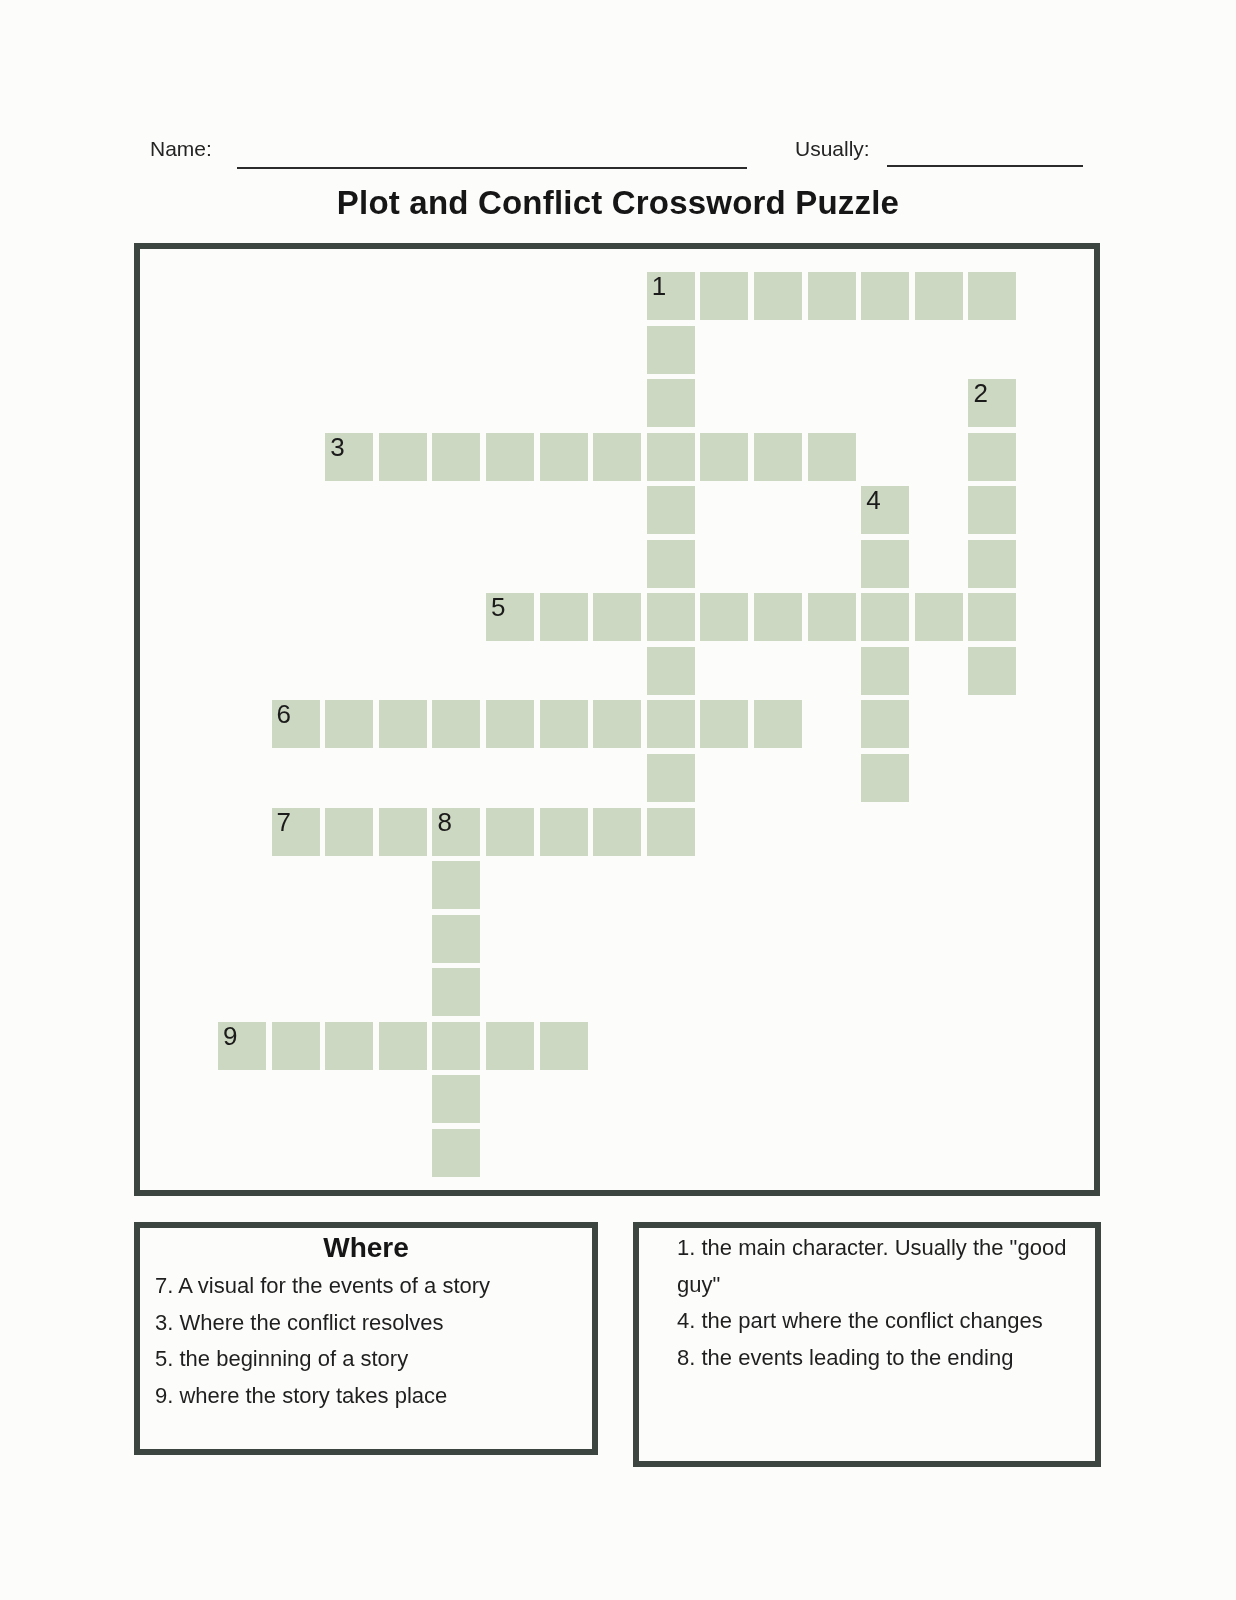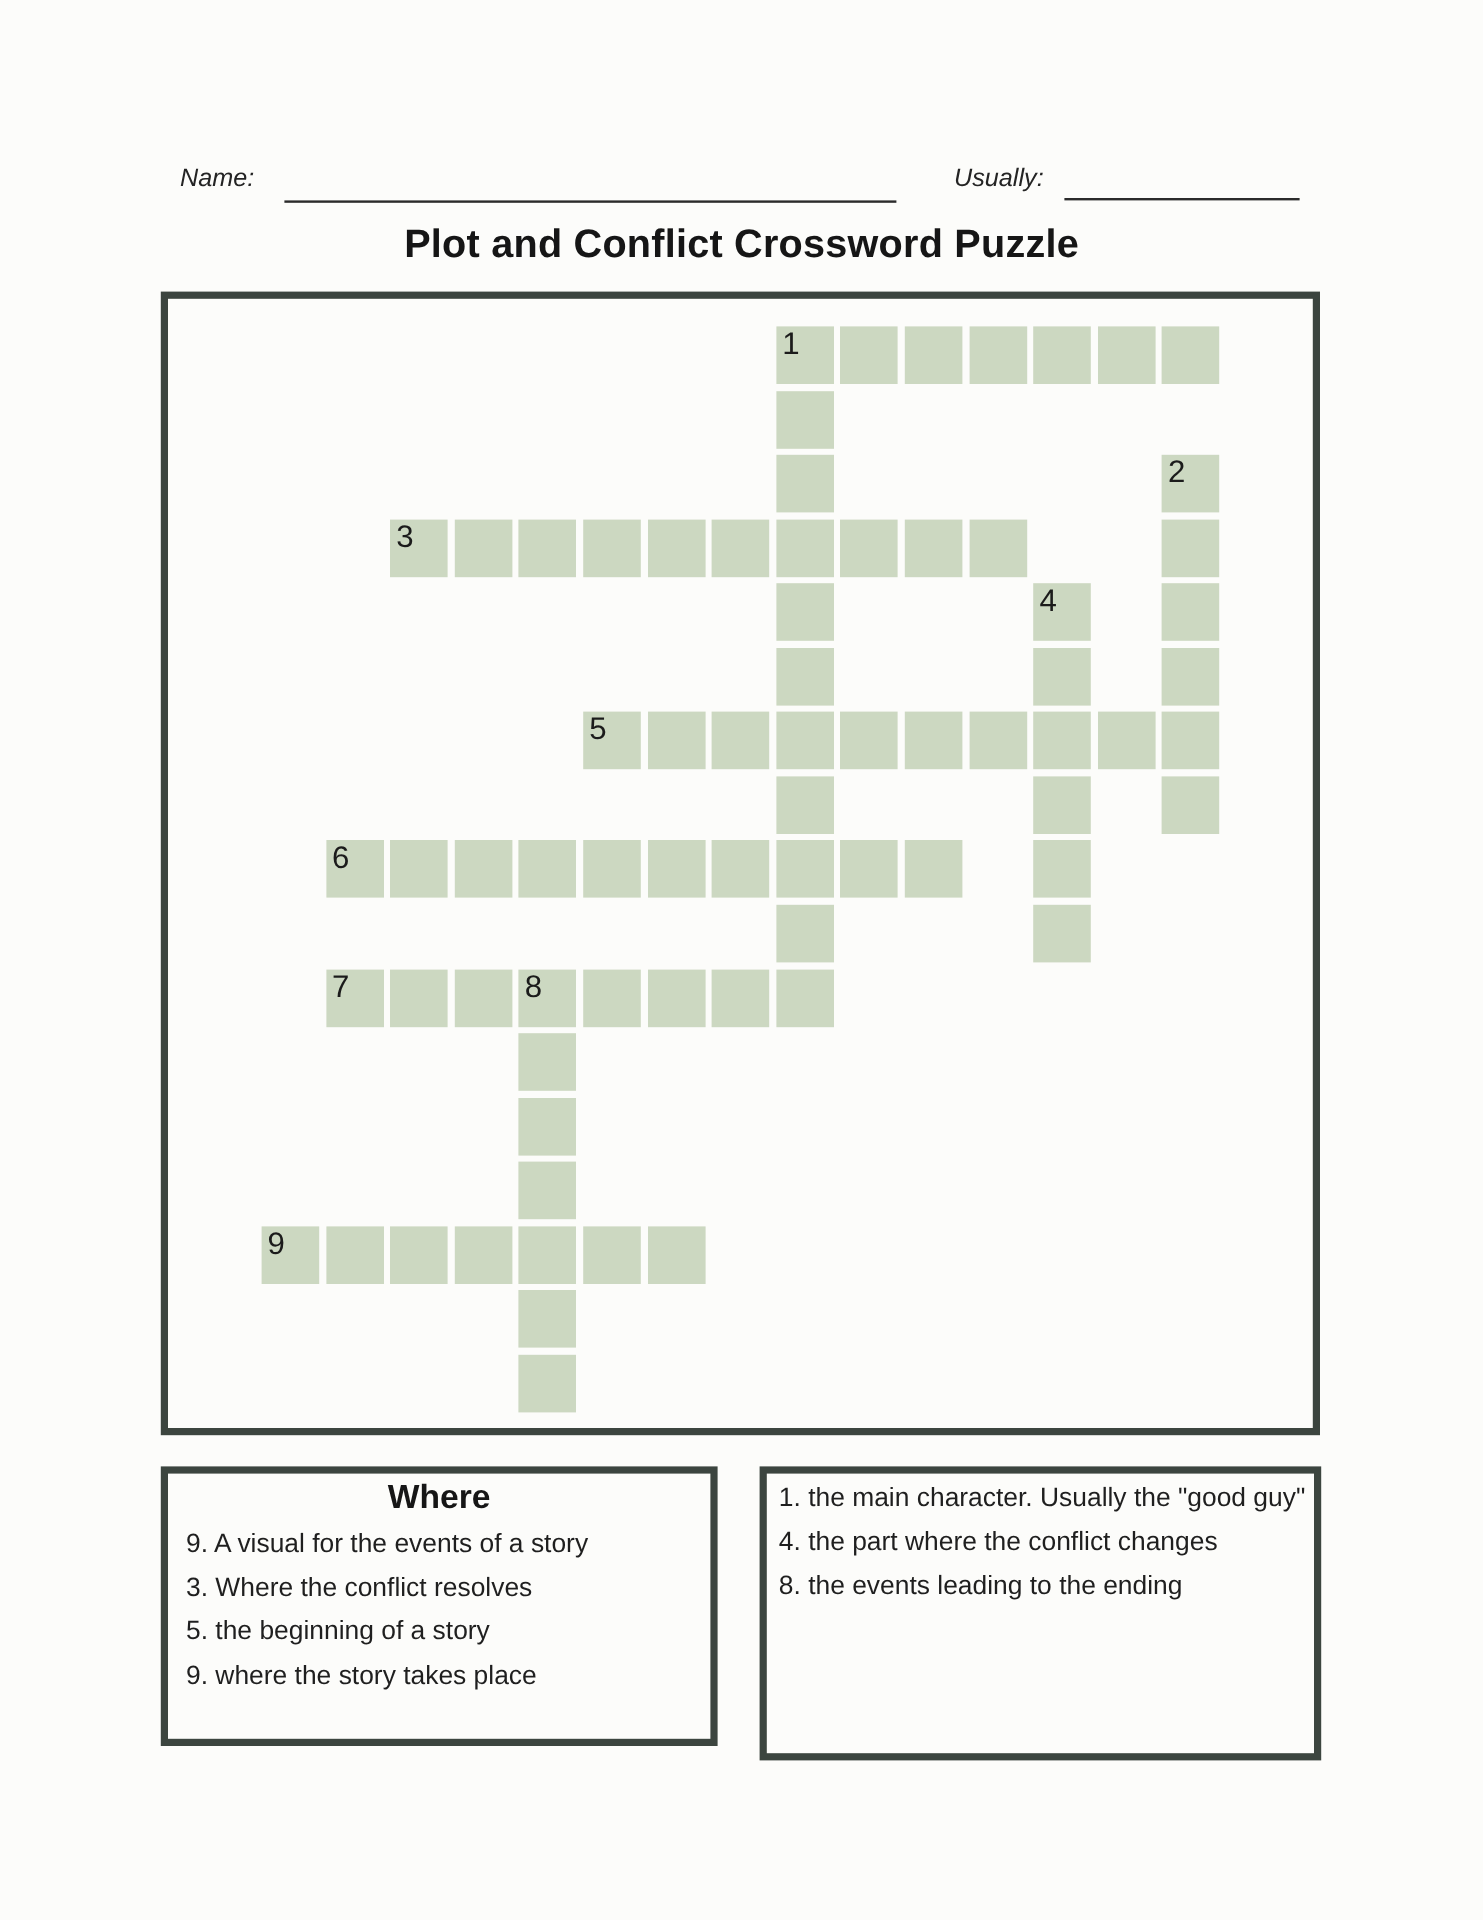--- a/index.html
+++ b/index.html
@@ -12,21 +12,21 @@
   body{
     width:1236px;height:1600px;
     background:var(--page-bg);
     font-family:"Liberation Sans", sans-serif;
     color:var(--ink);
     position:relative;
     overflow:hidden;
   }
   .abs{position:absolute;}
   
-  .field-label{font-size:21px;color:#242424;font-style:italic;}
+  .field-label{font-size:21px;color:#242424;}
   .blank-line{height:2px;background:#2b2b2b;}
   .page-title{
     left:0;top:184px;width:100%;
     text-align:center;
     font-size:33px;font-weight:bold;color:#161616;
     letter-spacing:0.2px;
   }
   
   .grid-box{
     left:134px;top:243px;width:966px;height:953px;
@@ -52,21 +52,21 @@
     background:transparent;
   }
   .clue-box.across{left:134px;top:1222px;width:464px;height:233px;}
   .clue-box.down{left:633px;top:1222px;width:468px;height:245px;}
   .clue-title{
     margin:4px 0 2px 0;
     text-align:center;
     font-size:28px;font-weight:bold;color:#161616;
   }
   .clue-list{padding:2px 6px 0 15px;}
-  .clue-box.down .clue-list{padding:2px 4px 0 10px;}
+  .clue-box.down .clue-list{padding:2px 4px 0 10px;margin-left:28px;}
   .clue-item{
     font-size:22px;line-height:36.6px;color:#1f1f1f;
   }
 </style>
 </head>
 <body>
 
 <span class="abs field-label" style="left:150px;top:137px;">Name:</span>
 <div class="abs blank-line" style="left:237px;top:167px;width:510px;"></div>
 
@@ -165,21 +165,21 @@
     <div class="cell" style="left: 131.6px; top: 772.7px; height: 48px; width: 48px;"></div>
     <div class="cell" style="left: 185.2px; top: 772.7px; height: 48px; width: 48px;"></div>
     <div class="cell" style="left: 238.8px; top: 772.7px; height: 48px; width: 48px;"></div>
     <div class="cell" style="left: 346px; top: 772.7px; height: 48px; width: 48px;"></div>
     <div class="cell" style="left: 399.6px; top: 772.7px; height: 48px; width: 48px;"></div>
   </div>
 
 <div class="abs clue-box across">
   <div class="clue-title">Where</div>
   <div class="clue-list" id="across-list">
-      <div class="clue-item">9. A visual for the events of a story</div>
+      <div class="clue-item">7. A visual for the events of a story</div>
       <div class="clue-item">3. Where the conflict resolves</div>
       <div class="clue-item">5. the beginning of a story</div>
       <div class="clue-item">9. where the story takes place</div>
     </div>
 </div>
 
 <div class="abs clue-box down">
   <div class="clue-list" id="down-list">
       <div class="clue-item">1. the main character. Usually the "good guy"</div>
       <div class="clue-item">4. the part where the conflict changes</div>

